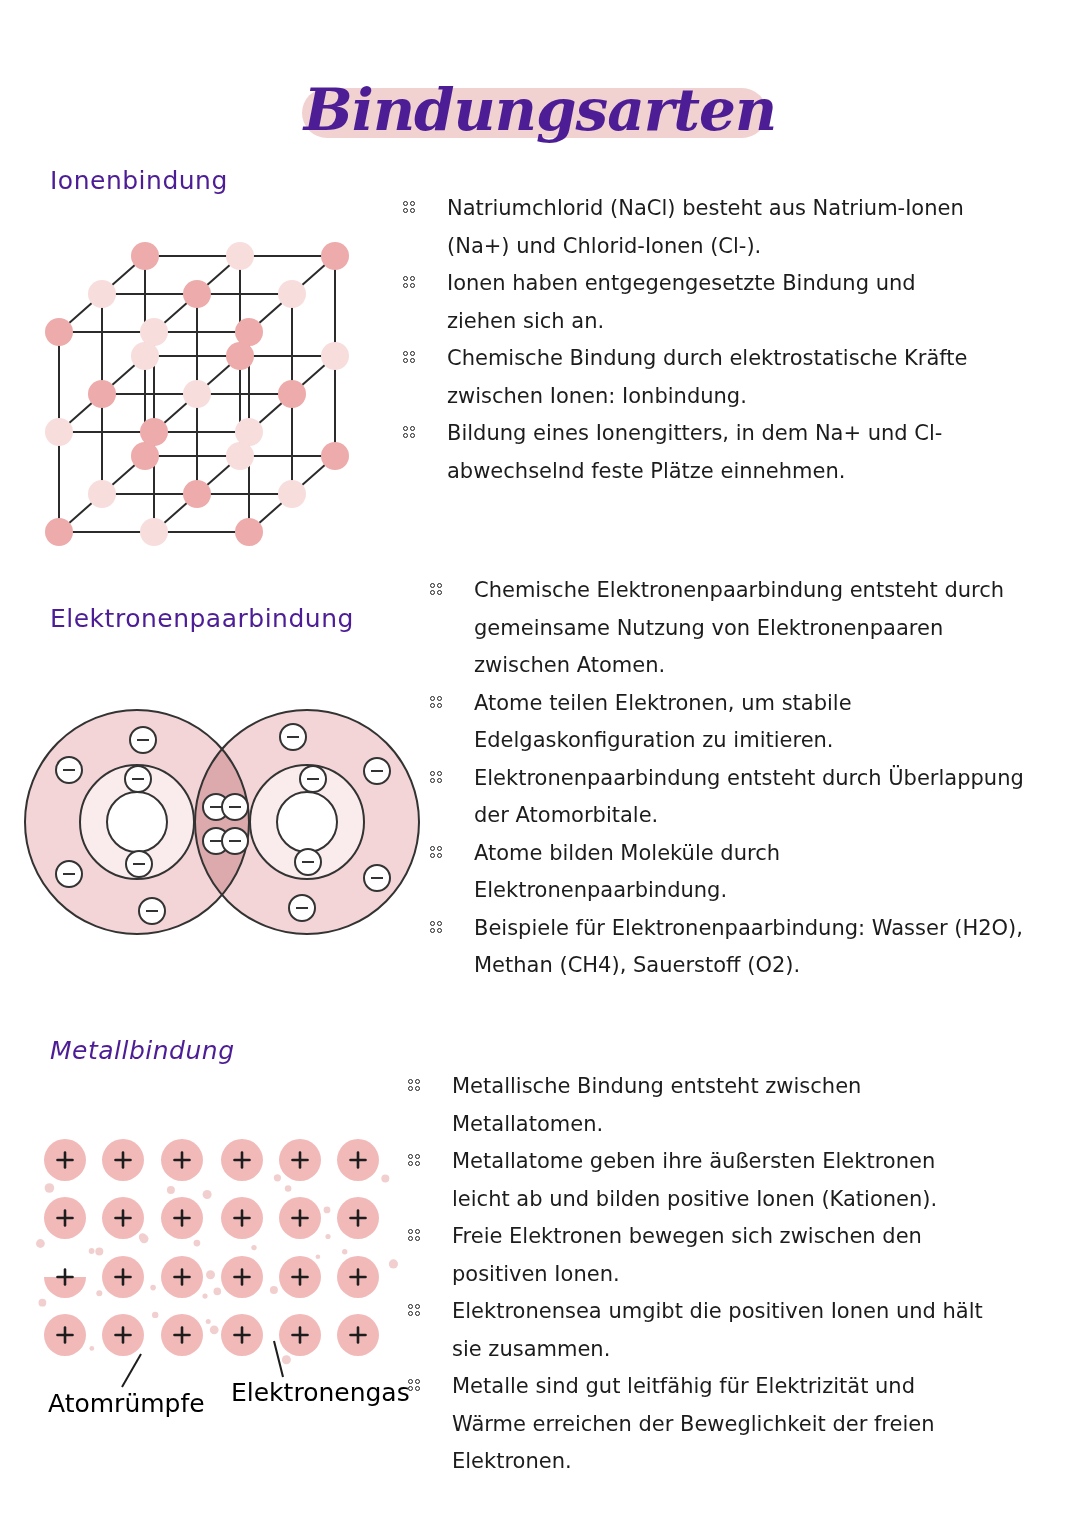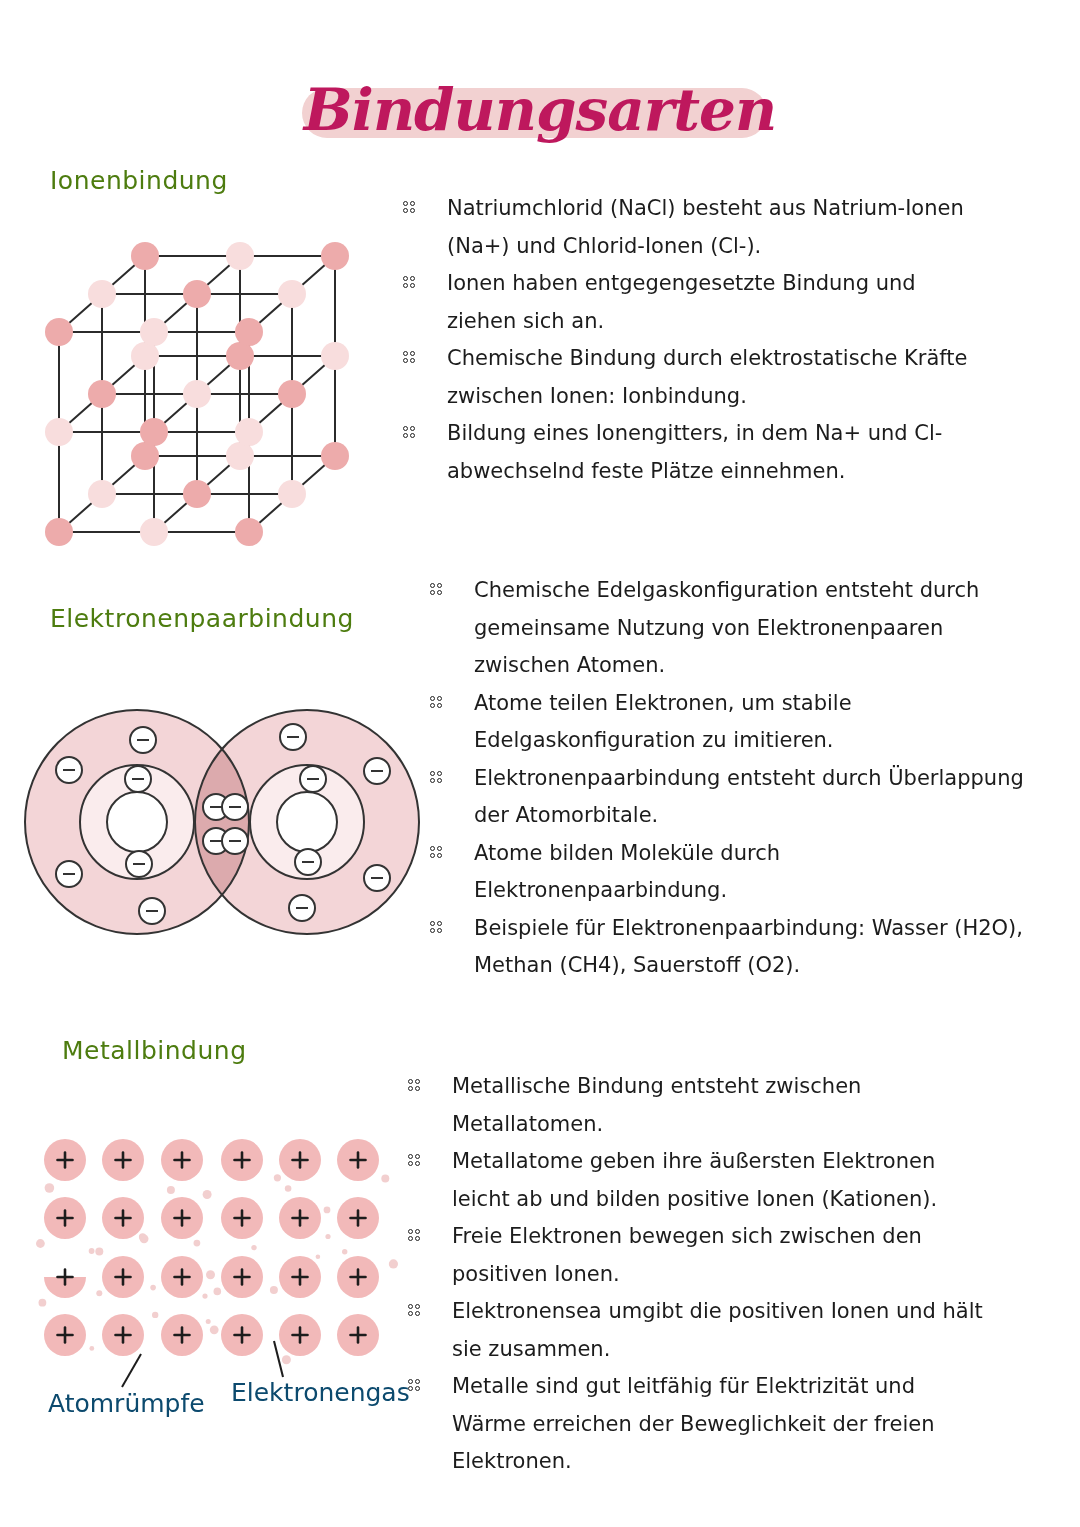--- a/index.html
+++ b/index.html
@@ -9,27 +9,27 @@
   }
   
   .title-wrap{position:absolute;left:280px;top:62px;width:520px;height:100px;}
   .title-pill{
     position:absolute;left:22px;top:26px;width:465px;height:50px;
     background:#f2d1d1;border-radius:26px;
   }
   .title-text{
     position:absolute;left:0;top:0;width:520px;text-align:center;
     font-family:"DejaVu Serif",serif;font-style:italic;font-weight:bold;
-    font-size:58px;line-height:96px;color:#be185d;letter-spacing:-1px;
+    font-size:58px;line-height:96px;color:#4c1d95;letter-spacing:-1px;
   }
   
-  .heading{position:absolute;font-size:25px;letter-spacing:.5px;color:#4d7c0f;}
+  .heading{position:absolute;font-size:25px;letter-spacing:.5px;color:#4c1d95;}
   #heading-ionen{left:50px;top:166px;}
   #heading-elektronen{left:50px;top:604px;}
-  #heading-metall{left:62px;top:1036px;}
+  #heading-metall{left:50px;top:1036px;font-style:italic;}
   
   .bullet-list{position:absolute;}
   #list-ionen{left:403px;top:190px;width:660px;}
   #list-elektronen{left:430px;top:572px;width:650px;}
   #list-metall{left:408px;top:1068px;width:660px;}
   .bullet-item{display:flex;align-items:flex-start;}
   .bullet-icon{
     flex:0 0 13px;width:13px;height:13px;margin:11px 31px 0 0;
     display:grid;grid-template-columns:6px 6px;grid-template-rows:6px 6px;gap:1px;
   }
@@ -37,21 +37,21 @@
     display:block;width:5px;height:5px;border:1.5px solid #222;
     border-radius:50%;background:#fff;box-sizing:border-box;
   }
   .bullet-text{font-size:21px;}
   .bullet-line{line-height:37.5px;white-space:nowrap;}
   
   .diagram{position:absolute;}
   #svg-cube{left:35px;top:238px;}
   #svg-pair{left:0px;top:690px;}
   #svg-metal{left:25px;top:1125px;}
-  .diagram-label{position:absolute;font-size:25px;color:#0c4a6e;}
+  .diagram-label{position:absolute;font-size:25px;color:#000000;}
   #label-atomruempfe{left:48px;top:1389px;}
   #label-elektronengas{left:231px;top:1378px;text-align:right;}
 </style>
 </head>
 <body>
 
 <div class="page">
 
   <div class="title-wrap">
     <div class="title-pill"></div>
@@ -114,21 +114,21 @@
     </div>
   <div class="bullet-list" id="list-elektronen">
       <div class="bullet-item">
         <span class="bullet-icon">
           <i></i>
           <i></i>
           <i></i>
           <i></i>
         </span>
         <div class="bullet-text">
-          <div class="bullet-line">Chemische Edelgaskonfiguration entsteht durch</div>
+          <div class="bullet-line">Chemische Elektronenpaarbindung entsteht durch</div>
           <div class="bullet-line">gemeinsame Nutzung von Elektronenpaaren</div>
           <div class="bullet-line">zwischen Atomen.</div>
         </div>
       </div>
       <div class="bullet-item">
         <span class="bullet-icon">
           <i></i>
           <i></i>
           <i></i>
           <i></i>

